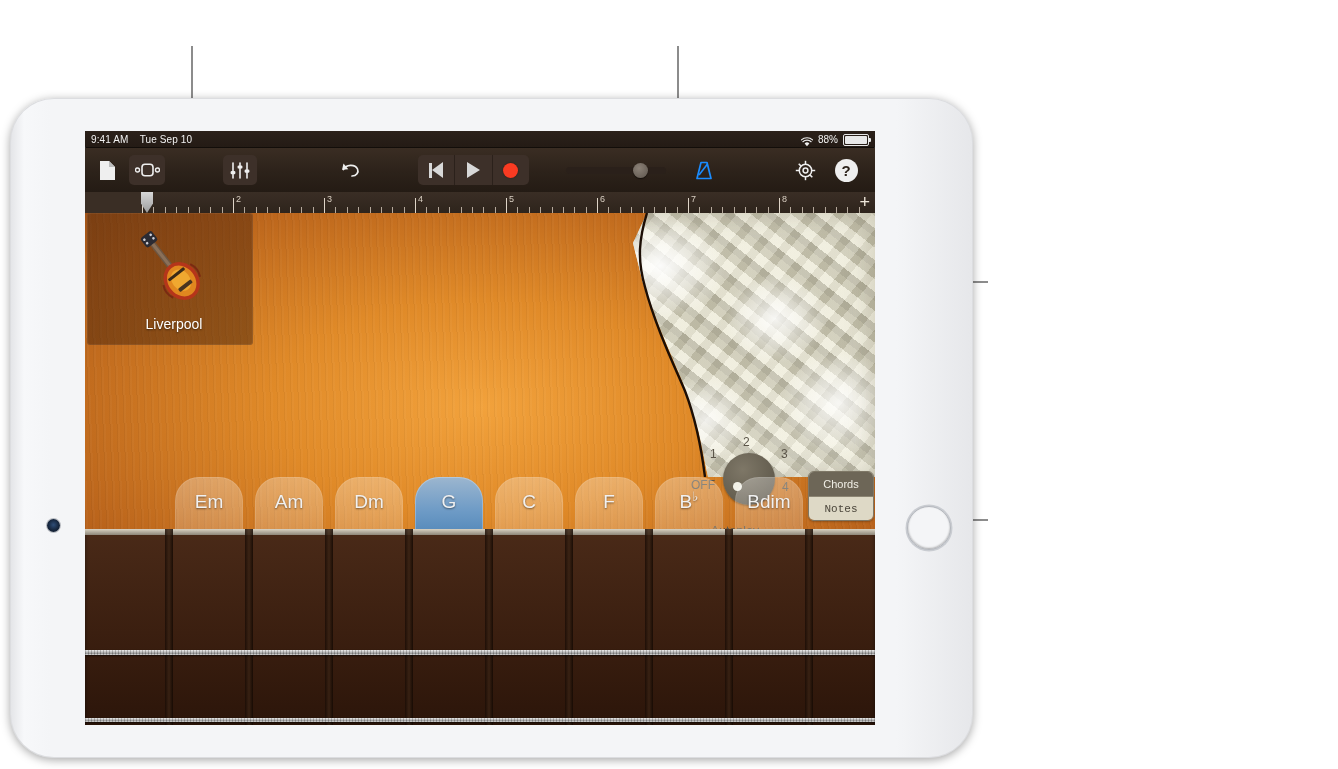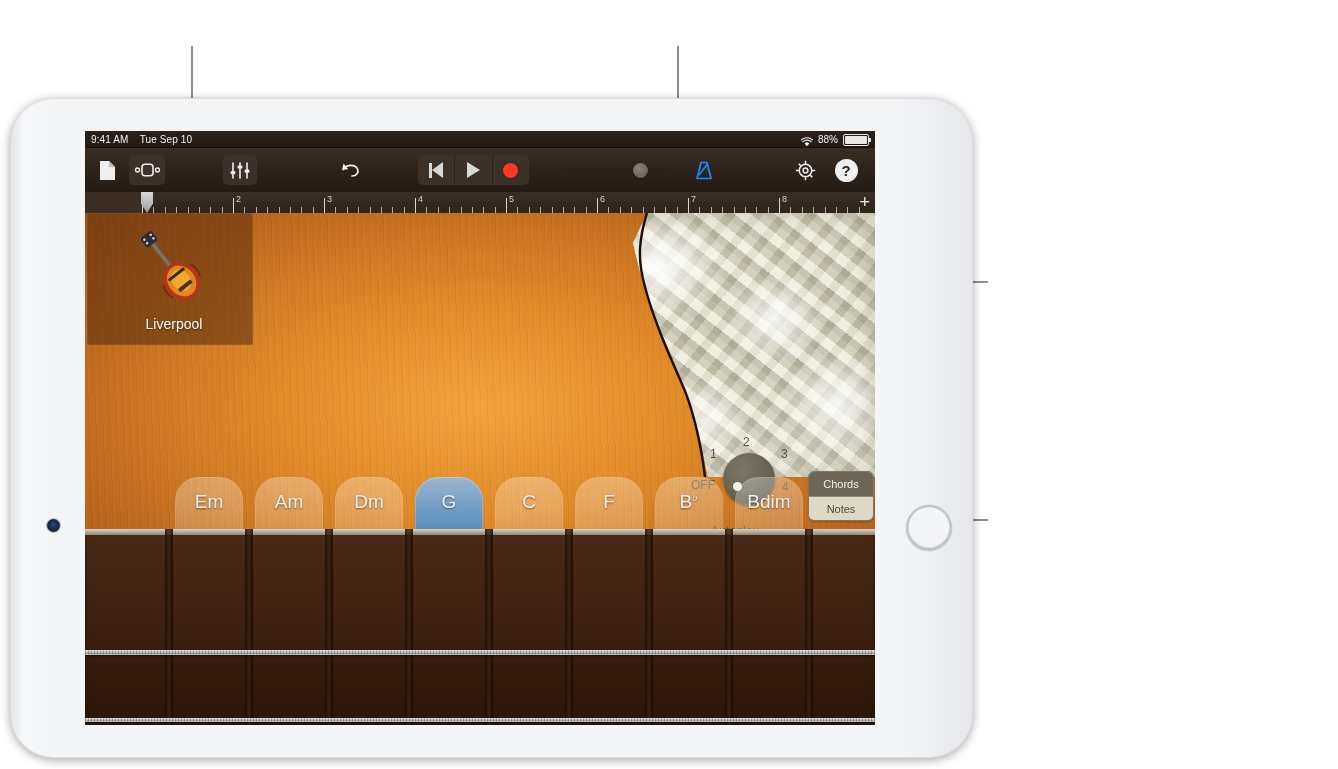--- a/index.html
+++ b/index.html
@@ -152,21 +152,21 @@
   .knob-name{position:absolute;left:14px;top:89px;font-size:12px;color:#5b5549;letter-spacing:.2px;}
 
   
   .switch{
     position:absolute;left:723px;top:258px;width:64px;height:48px;border-radius:6px;
     overflow:hidden;box-shadow:0 1px 2px rgba(0,0,0,.25);
     border:1px solid #7e7766;
   }
   .sw-seg{height:24px;display:flex;align-items:center;justify-content:center;font-size:11px;}
   .sw-on{background:#6d6657;color:#f1efe6;text-align:center;}
-  .sw-off{background:#ded9c6;color:#4c473c;border-top:1px solid #8c8573;}
+  .sw-off{background:#ded9c6;color:#4c473c;border-top:1px solid #8c8573;font-family:Liberation Mono, monospace;}
 
   
   .chordstrip{position:absolute;left:0;top:264px;width:790px;height:248px;}
   .chordcol{
     position:absolute;top:0;width:68px;
     border-radius:24px 24px 22px 22px;
     background:linear-gradient(180deg, rgba(255,255,255,.30) 0%, rgba(255,255,255,.16) 28%, rgba(40,20,5,.30) 62%, rgba(20,10,2,.42) 100%);
     box-shadow:inset 0 0 0 1px rgba(255,255,255,.10);
   }
   .chordcol.sel{

